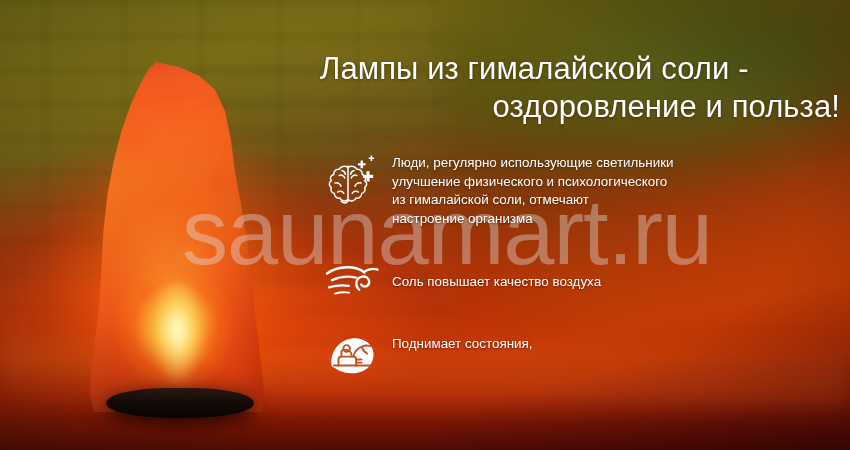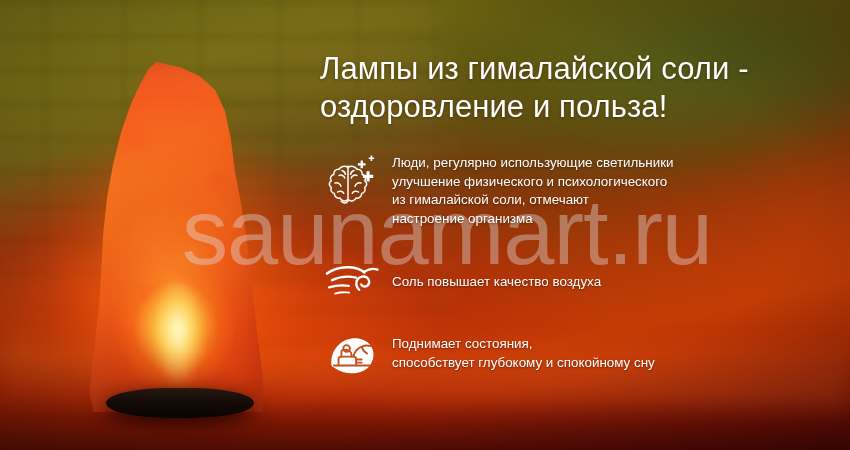--- a/index.html
+++ b/index.html
@@ -242,21 +242,21 @@
     left: 2px;
     top: 50px;
     width: 520px;
     color: #ffffff;
     font-size: 31px;
     line-height: 38px;
     font-weight: 400;
     letter-spacing: 0.1px;
     text-shadow: 0 1px 3px rgba(40,20,0,0.45);
   }
-  .headline .l2 { display: block; }
+  .headline .l2 { display: block; text-align: right; }
 
   .features {
     position: absolute;
     left: 0;
     top: 150px;
     width: 528px;
   }
   .feature {
     position: relative;
     display: flex;
@@ -392,19 +392,18 @@
               <path d="M16.4 28.6v-4.4c0-1.3 1-2.3 2.3-2.3h2.7"></path>
               <path d="M21.4 21.9c2.8 0 5.1 2.3 5.1 5.1v1.6"></path>
               <circle cx="21.6" cy="20.4" r="3.3"></circle>
               <path d="M28.4 28.6c1-4.6 4.4-8.6 9-10.3 2.6-1 5.4-1.1 7.8-.2"></path>
               <path d="M36.8 18.9c.8 2.7 2.7 5.2 5.3 6.6"></path>
             </g>
           </svg>
         </div>
         <div class="feature-text">
           <span>Поднимает состояния,</span>
-          <span>способствует глубокому и спокойному сну</span>
         </div>
       </div>
 
     </div>
   </div>
 </div>
 
 </body></html>

